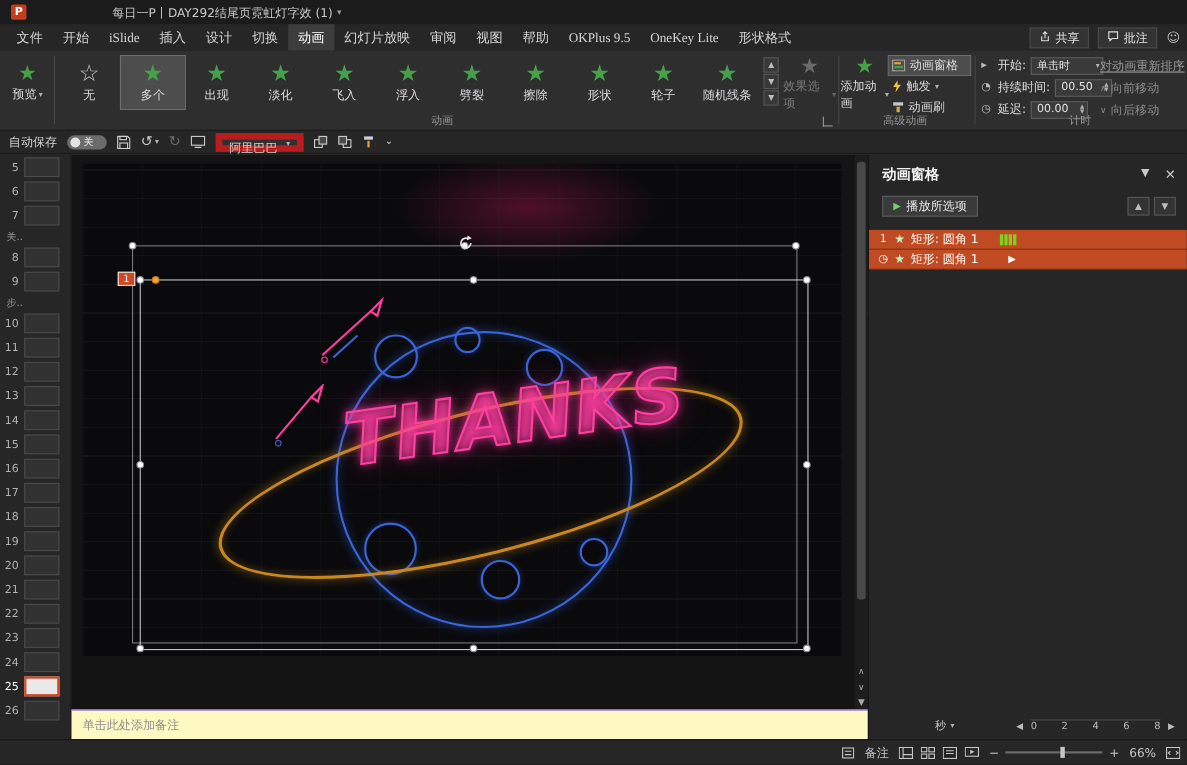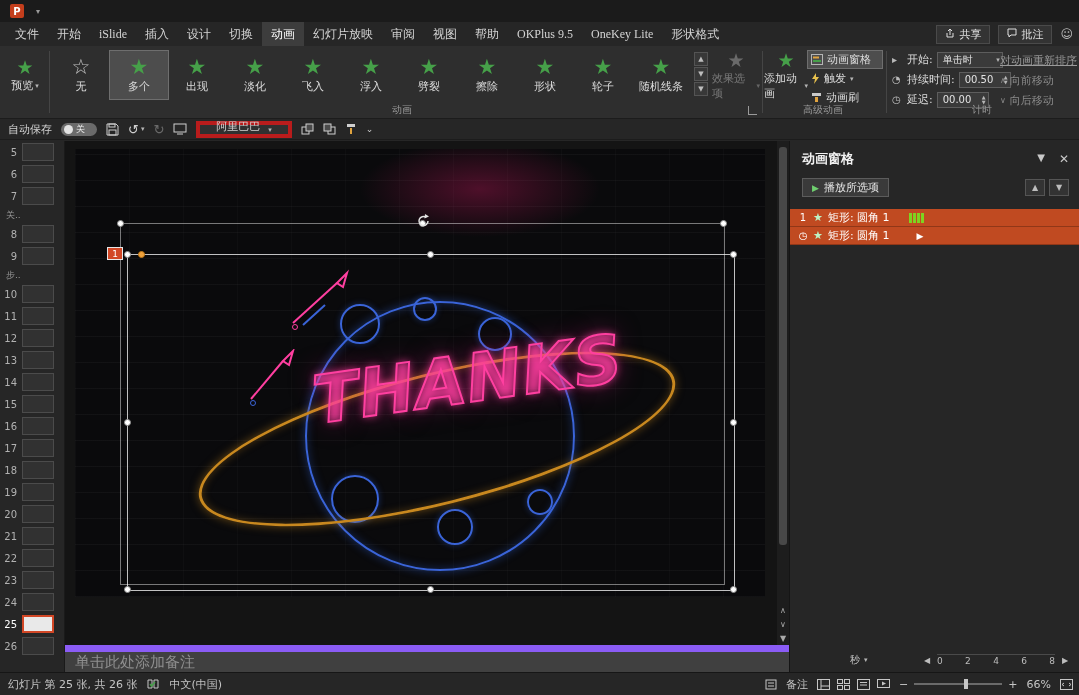--- a/index.html
+++ b/index.html
@@ -77,22 +77,22 @@
 
   
   .qat { position:absolute; top:118px; left:0; right:0; height:22px; background:#262626;
     border-top:1px solid #1c1c1c; border-bottom:1px solid #1c1c1c;
     display:flex; align-items:center; gap:9px; padding-left:8px; font-size:11px; color:#d2d2d2; }
   .pill { width:36px; height:13px; border-radius:7px; background:#6b6b6b; display:flex; align-items:center;
     gap:3px; padding:0 3px; }
   .pill .knob { width:9px; height:9px; border-radius:50%; background:#e3e3e3; }
   .pill .st { font-size:9px; color:#f0f0f0; }
   .qicon { font-size:13px; color:#cfcfcf; display:flex; align-items:center; }
-  .fontbox { border:4px solid #b91c1c; background:#303030; height:17px; display:flex; align-items:flex-end;
-    gap:8px; padding:0 16px; font-size:11px; }
+  .fontbox { border:6px solid #b91c1c; background:#303030; height:17px; display:flex; align-items:flex-start;
+    gap:8px; padding:0 6px; font-size:11px; }
 
   
   .thumbs { position:absolute; top:141px; bottom:23px; left:0; width:65px; background:#262626;
     border-right:1px solid #1a1a1a; overflow:hidden; }
   .thumb-row { height:22px; display:flex; align-items:center; gap:5px; padding-left:3px; }
   .thumb-num { width:14px; text-align:right; font-size:10px; color:#b2b2b2; }
   .thumb-box { width:32px; height:18px; background:#313131; border:1px solid #4b4b4b; }
   .thumb-row.selected .thumb-num { color:#ffffff; }
   .thumb-row.selected .thumb-box { background:#e9e9e9; border:2px solid var(--select-red); }
   .section-row { height:16px; display:flex; align-items:center; padding-left:6px; font-size:9px; color:#9a9a9a; }
@@ -122,23 +122,23 @@
   .sel-rect { position:absolute; border:1px solid rgba(255,255,255,.75); }
   .outer-rect { left:55px; top:82px; width:605px; height:362px; border-color:rgba(255,255,255,.45); }
   .inner-rect { left:62px; top:113px; width:608px; height:337px; }
   .handle { position:absolute; width:7px; height:7px; border-radius:50%; background:#ffffff;
     border:1px solid #8a8a8a; margin:-4px; }
   .handle.yellow { background:#f0a23c; border-color:#c07818; }
   .rotate-icon { position:absolute; left:351px; top:72px; color:#e3e3e3; }
   .badge { position:absolute; left:42px; top:106px; width:16px; height:13px; background:var(--select-red);
     color:#fff; font-size:9px; display:flex; align-items:center; justify-content:center; border:1px solid #e8e8e8; }
 
-  .notesbar { position:absolute; top:645px; left:65px; width:724px; height:27px; background:#404040;
-    border-top:7px solid #8b5cf6; display:flex; align-items:center; padding-left:10px;
-    font-size:15px; color:#8f8f8f; }
+  .notesbar { position:absolute; top:645px; left:65px; width:724px; height:27px; background:#fef9c3;
+    border-top:1px solid #8b5cf6; display:flex; align-items:center; padding-left:10px;
+    font-size:11px; color:#8f8f8f; }
 
   .vscroll { position:absolute; top:141px; right:290px; width:12px; height:504px; background:#1d1d1d; }
   .vscroll .thumbtrack { position:absolute; left:2px; right:2px; top:6px; height:398px; background:#484848; border-radius:3px; }
   .vscroll .nav { position:absolute; left:0; right:0; text-align:center; color:#a9a9a9; font-size:8px; line-height:12px; }
 
   .cursor { position:absolute; left:718px; top:142px; width:0; height:0;
     border-left:7px solid #f4f4f4; border-bottom:11px solid transparent; border-top:2px solid transparent;
     filter:drop-shadow(1px 1px 1px #000); transform:rotate(-8deg); }
 
   
@@ -183,20 +183,21 @@
   .zoom .zthumb { position:absolute; left:56%; top:-4px; width:4px; height:10px; background:#c6c6c6; }
   .sb-ic svg { display:block; }
 </style>
 </head>
 <body>
 
 <div class="app">
 
   <div class="titlebar">
     <div class="app-icon">P</div>
+    <span class="tb-title">每日一P丨DAY292结尾页霓虹灯字效 (1)</span>
     <span class="tb-caret">▾</span>
   </div>
 
   <div class="tabrow">
     <div class="tabs">
         <div class="tab">文件</div>
         <div class="tab">开始</div>
         <div class="tab">iSlide</div>
         <div class="tab">插入</div>
         <div class="tab">设计</div>
@@ -639,30 +640,20 @@
             <span class="tick">4</span>
             <span class="tick">6</span>
             <span class="tick">8</span>
           </span>
         <span class="nav">▶</span>
       </span>
     </div>
   </div>
 
   <div class="statusbar">
-    <div class="sb-left">
-      <span>幻灯片 第 25 张, 共 26 张</span>
-      <span class="sb-ic">
-        <svg width="12" height="12" viewBox="0 0 12 12">
-            <path d="M1 2h4v8H1zM7 2h4v8H7z" fill="none" stroke="#c6c6c6"></path>
-            <path d="M3 6l1.5 2L8 4" fill="none" stroke="#46a049" stroke-width="1.5"></path>
-          </svg>
-      </span>
-      <span>中文(中国)</span>
-    </div>
     <div class="sb-right">
       <span class="sb-ic">
         <svg width="12" height="11" viewBox="0 0 12 11">
             <rect x="1" y="1" width="10" height="9" fill="none" stroke="#c6c6c6"></rect>
             <line x1="3" y1="4" x2="9" y2="4" stroke="#c6c6c6"></line>
             <line x1="3" y1="7" x2="9" y2="7" stroke="#c6c6c6"></line>
           </svg>
       </span>
       <span>备注</span>
       <span class="viewicons">

